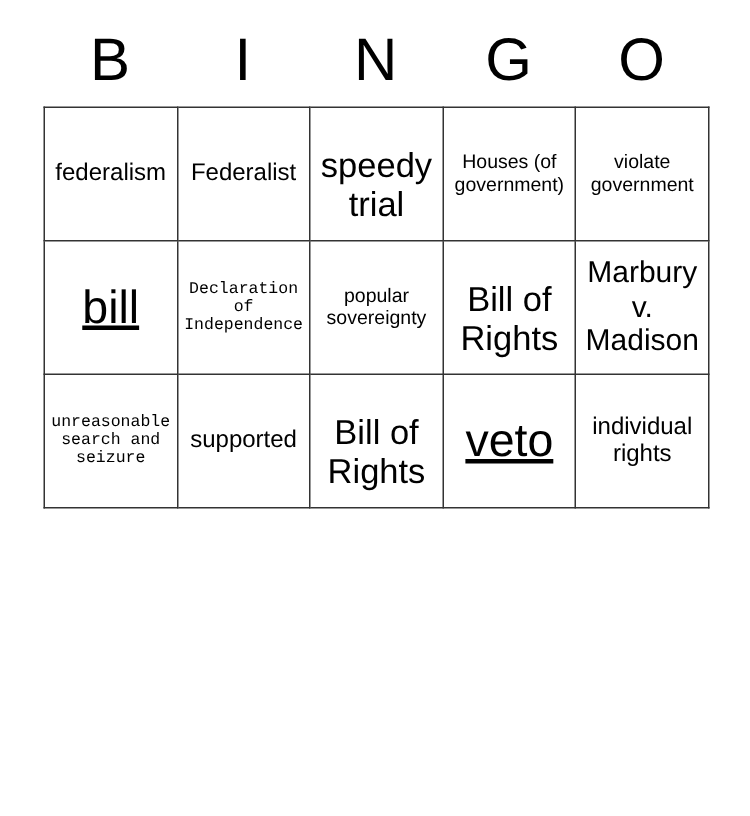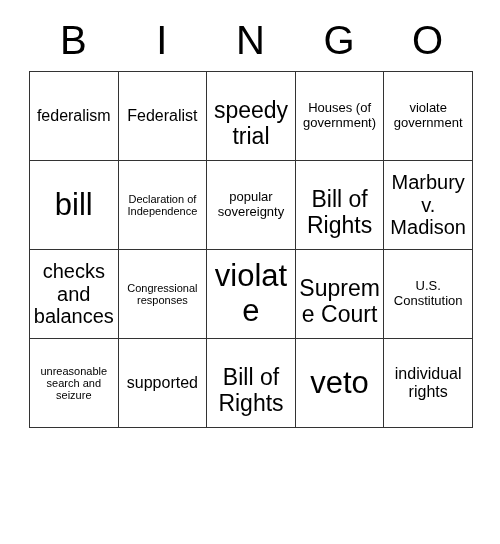--- a/index.html
+++ b/index.html
@@ -62,26 +62,26 @@
   }
   .cell-text {
     display: block;
     line-height: 1.12;
     word-wrap: break-word;
     overflow-wrap: break-word;
     hyphens: none;
   }
 
   
-  .t-xs  { font-size: 11px; }
+  .t-xs  { font-size: 11px; font-family: Liberation Mono, monospace; }
   .t-sm  { font-size: 13px; text-align: center; }
   .t-md  { font-size: 16px; }
   .t-lg  { font-size: 20px; text-align: center; }
   .t-xl  { font-size: 23px; margin-top: 15px; }
-  .t-xxl { font-size: 31px; }
+  .t-xxl { font-size: 31px; text-decoration: underline; }
 </style>
 </head>
 <body>
 
 <div class="card">
 
   <div class="header-row">
     <div class="header-cell">B</div>
     <div class="header-cell">I</div>
     <div class="header-cell">N</div>
@@ -120,37 +120,20 @@
           </td>
         <td>
             <span class="cell-text t-xl">Bill of Rights</span>
           </td>
         <td>
             <span class="cell-text t-lg">Marbury v. Madison</span>
           </td>
       </tr>
       <tr>
         <td>
-            <span class="cell-text t-lg">checks and balances</span>
-          </td>
-        <td>
-            <span class="cell-text t-xs">Congressional responses</span>
-          </td>
-        <td>
-            <span class="cell-text t-xxl">violate</span>
-          </td>
-        <td>
-            <span class="cell-text t-xl">Supreme Court</span>
-          </td>
-        <td>
-            <span class="cell-text t-sm">U.S. Constitution</span>
-          </td>
-      </tr>
-      <tr>
-        <td>
             <span class="cell-text t-xs">unreasonable search and seizure</span>
           </td>
         <td>
             <span class="cell-text t-md">supported</span>
           </td>
         <td>
             <span class="cell-text t-xl">Bill of Rights</span>
           </td>
         <td>
             <span class="cell-text t-xxl">veto</span>

